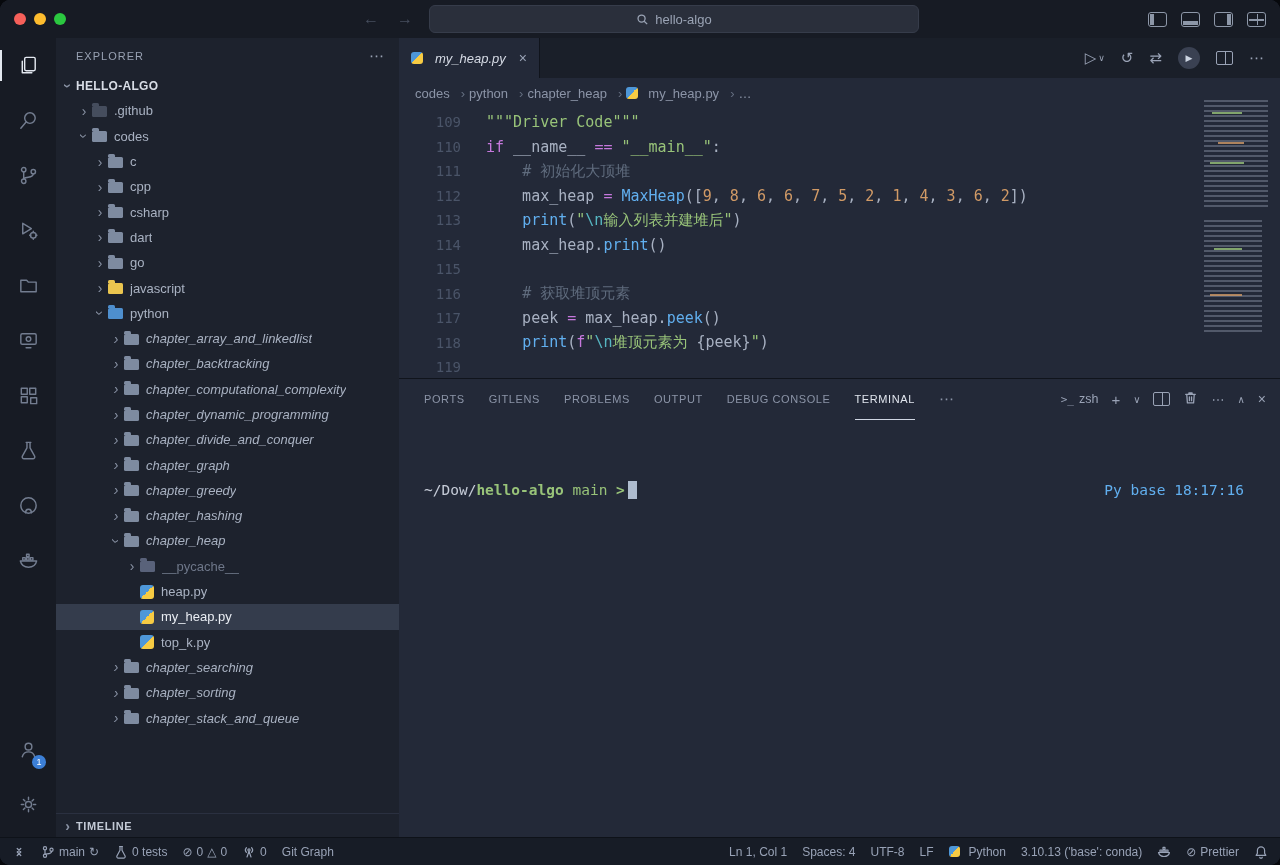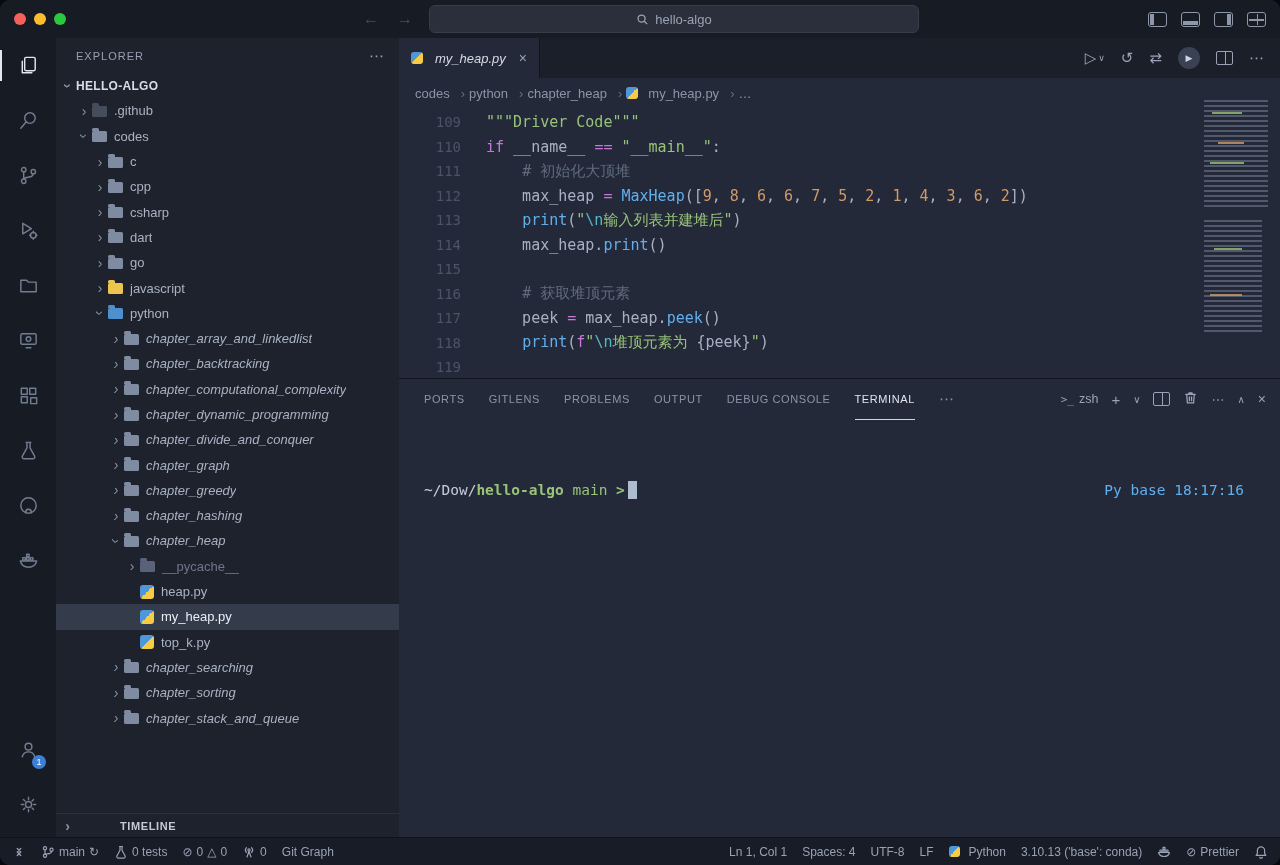--- a/index.html
+++ b/index.html
@@ -43,21 +43,21 @@
   .chev.down::before{display:inline-block;transform:rotate(90deg);}
   .chev.none::before{content:"";}
   .fold{position:relative;width:15px;height:11px;border-radius:1.5px;background:#7e8ba0;margin:1px 7px 0 0;flex:none;}
   .fold::before{content:"";position:absolute;top:-3px;left:0;width:7px;height:3px;border-radius:1.5px 1.5px 0 0;background:inherit;}
   .fold.git{background:#dd5a44;} .fold.gh{background:#454d5d;} .fold.java{background:#d35b49;}
   .fold.js{background:#eac54f;} .fold.py{background:#4e8fce;} .fold.dim{background:#59627a;}
   .pyfile{width:14px;height:14px;border-radius:3px;background:linear-gradient(135deg,#4e97d8 50%,#f7cb43 50%);margin-right:7px;flex:none;}
   .pyfile.mini{width:12px;height:12px;margin-right:5px;}
   .lbl{white-space:nowrap;overflow:hidden;text-overflow:ellipsis;}
   .sb-section{position:absolute;left:0;right:0;height:24px;border-top:1px solid #2a3040;display:flex;align-items:center;color:#c3cad6;font-size:11px;font-weight:bold;letter-spacing:.6px;padding-left:4px;background:#1d222d;}
-  .sb-section.outline{bottom:24px;} .sb-section.timeline{bottom:0;gap:44px;}
+  .sb-section.outline{bottom:24px;} .sb-section.timeline{bottom:0;}
   
   .editor{position:absolute;left:399px;top:38px;right:0;height:340px;background:#232938;}
   .tabbar{height:40px;background:#1a1f29;display:flex;align-items:stretch;}
   .tab{display:flex;align-items:center;gap:7px;padding:0 12px;background:#232938;border-right:1px solid #10141c;color:#d6dbe5;font-size:13px;font-style:italic;}
   .tab .close{font-style:normal;color:#9aa3b6;font-size:14px;margin-left:6px;}
   .ed-toolbar{margin-left:auto;display:flex;align-items:center;gap:16px;padding-right:16px;color:#9aa3b6;font-size:15px;}
   .ed-toolbar .grp{display:flex;align-items:center;gap:2px;}
   .circ{width:22px;height:22px;border-radius:50%;background:#3a4152;color:#cdd5e2;font-size:9px;display:flex;align-items:center;justify-content:center;}
   .spliti{width:15px;height:12px;border:1.5px solid #9aa3b6;border-radius:2px;position:relative;}
   .spliti::before{content:"";position:absolute;left:50%;top:0;bottom:0;width:1.5px;background:#9aa3b6;}

